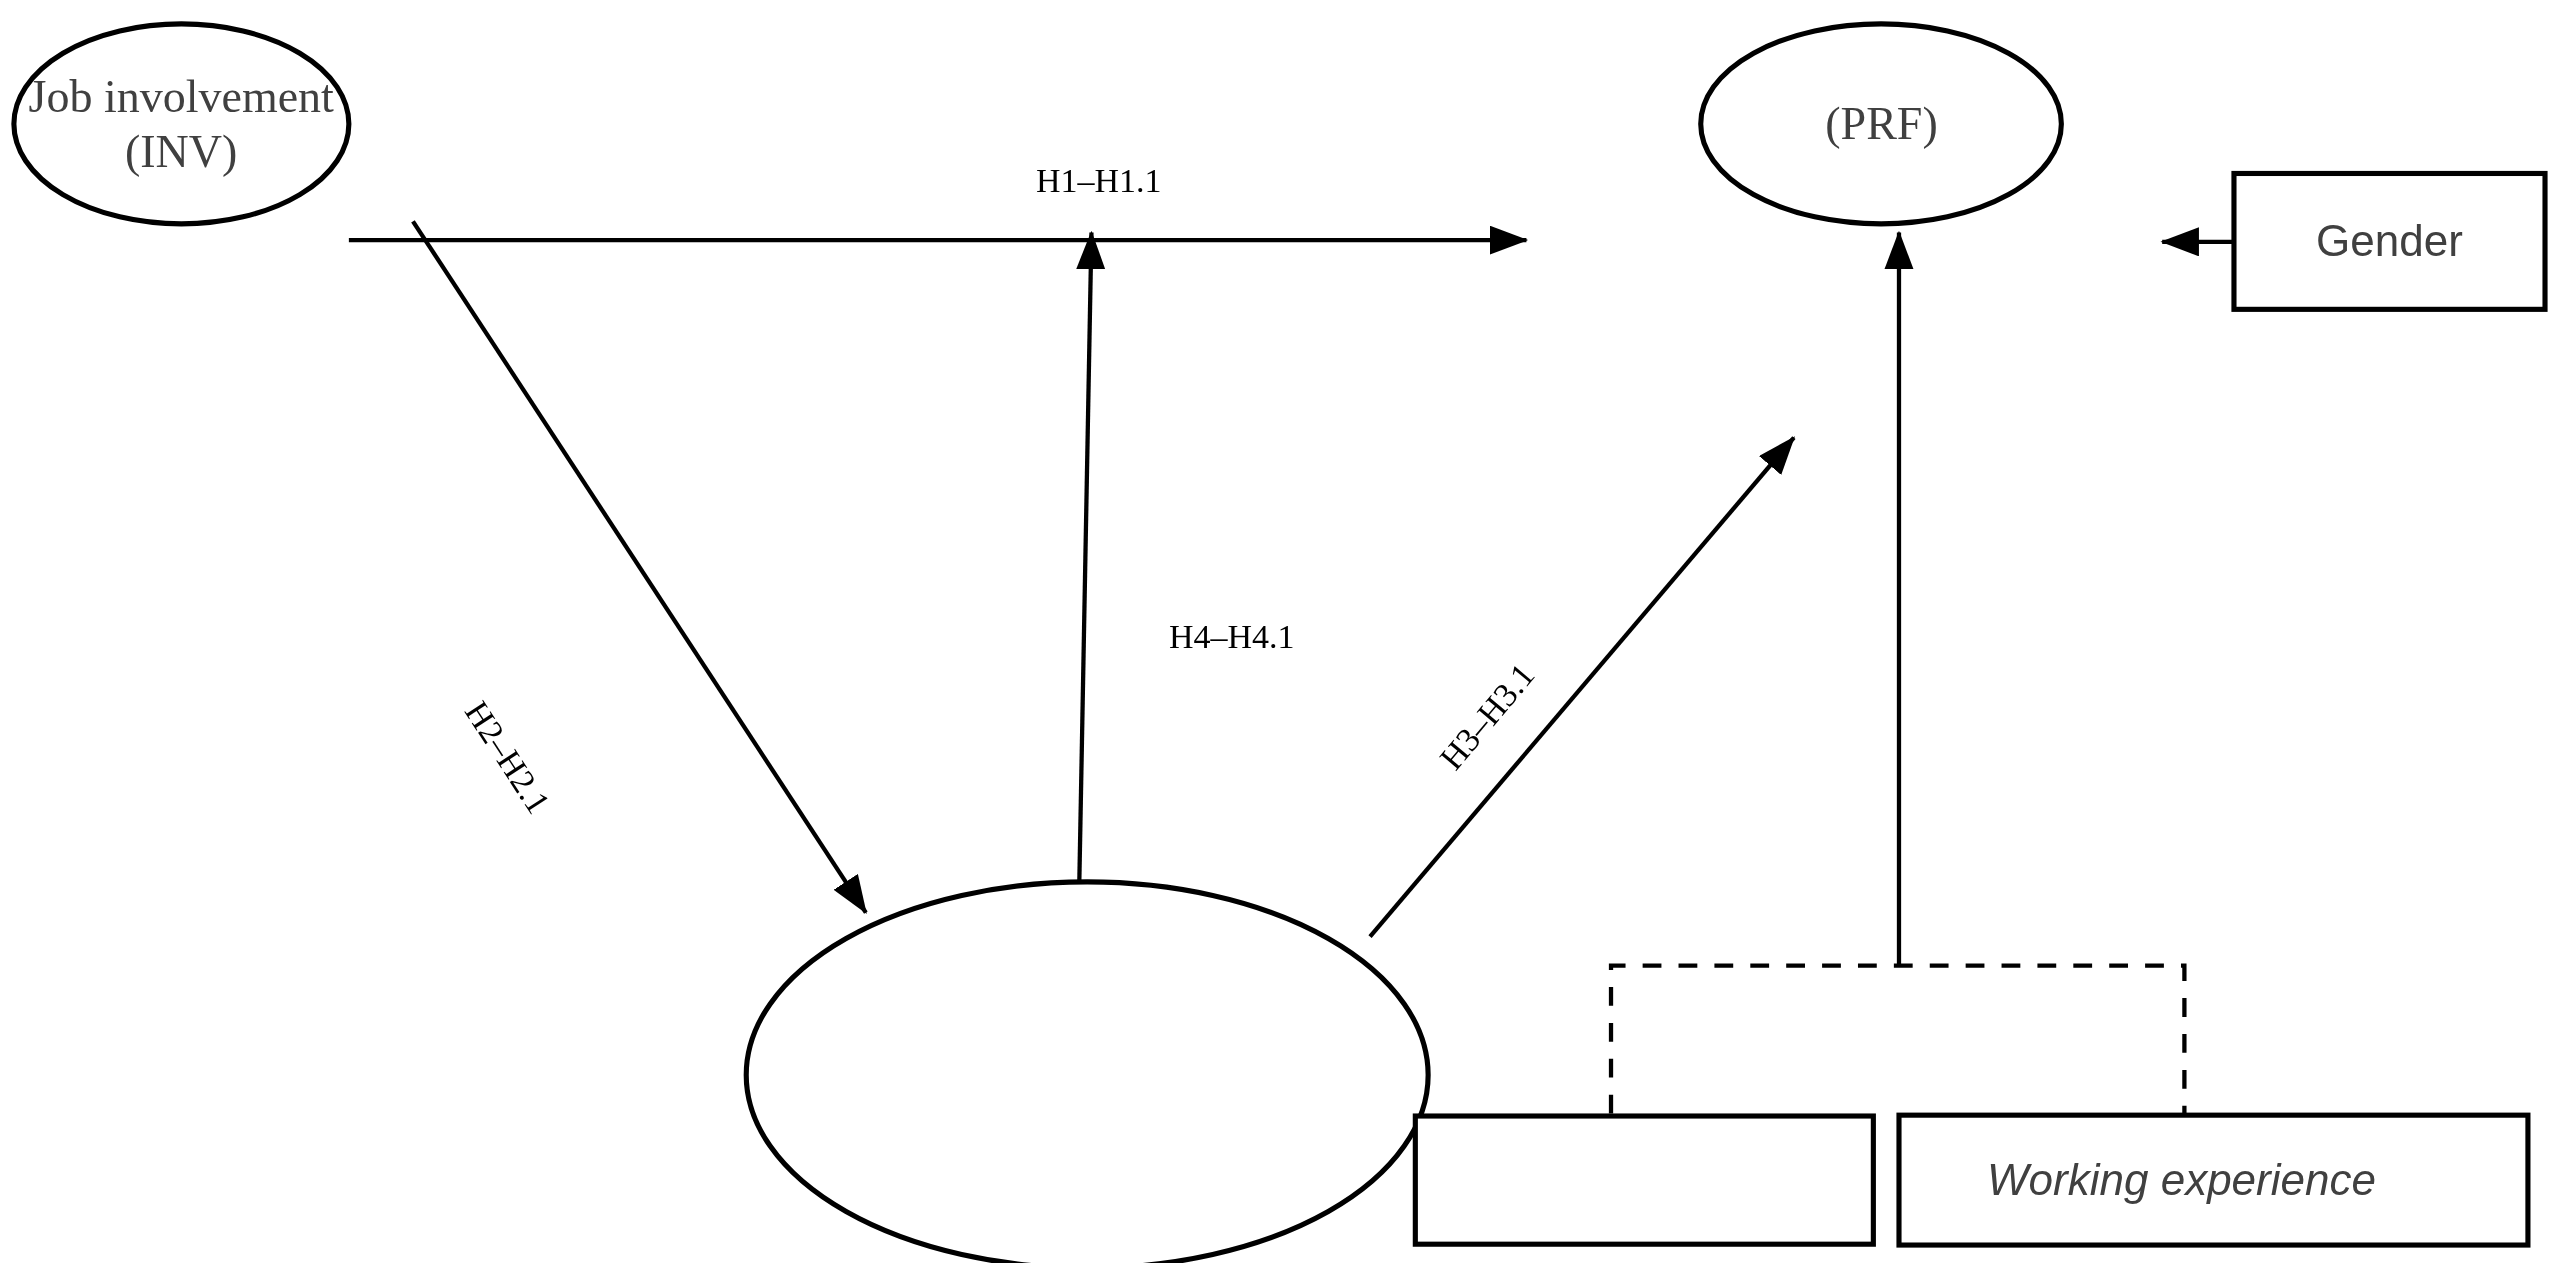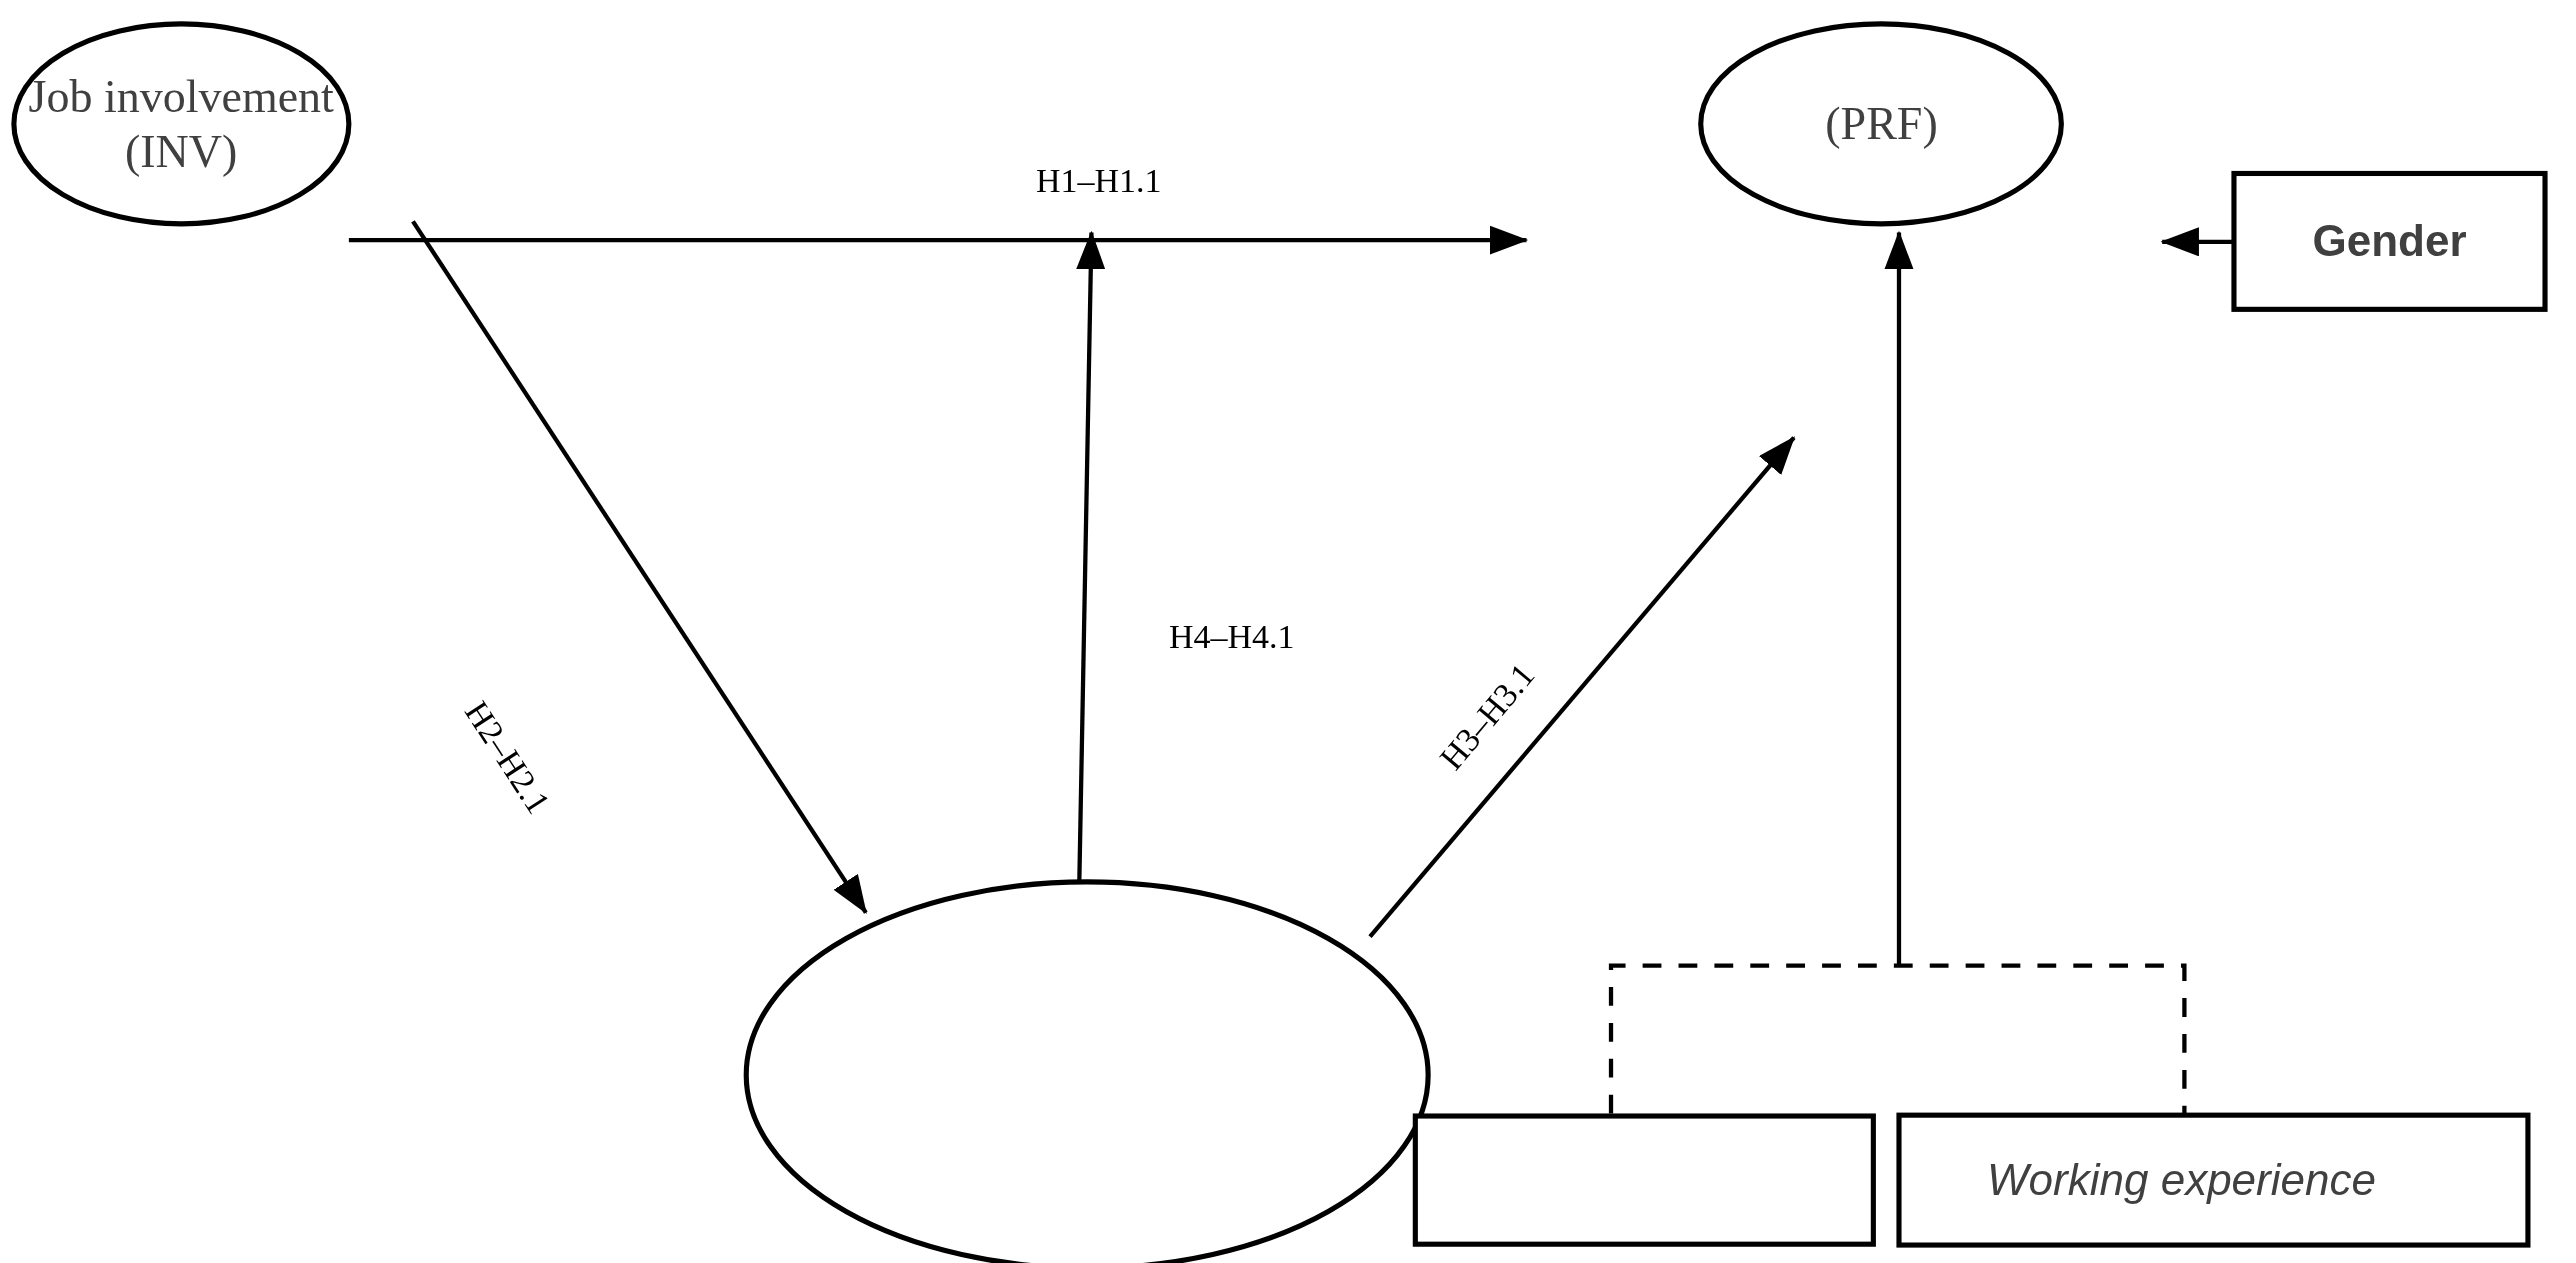--- a/index.html
+++ b/index.html
@@ -64,21 +64,21 @@
   <div class="node-label ellipse-text" style="left:13.7px;top:73px;width:335px;height:103px;">
     <span class="ln">Job involvement</span>
     <span class="ln">(INV)</span>
   </div>
 
   <div class="node-label ellipse-text" style="left:1701px;top:73px;width:361px;height:103px;">
     <span class="ln">(PRF)</span>
   </div>
 
 
-  <div class="node-label box-text" style="left:2234px;top:173px;width:311px;height:136px;font-weight:bold;">
+  <div class="node-label box-text" style="left:2234px;top:173px;width:311px;height:136px;">
     <span class="ln">Gender</span>
   </div>
 
 
   <div class="node-label box-text" style="left:1867px;top:1115px;width:629px;height:130px;font-style:italic;">
     <span class="ln">Working experience</span>
   </div>
 
   <div class="edge-label" style="left:1036px;top:164px;">H1–H1.1</div>
 

